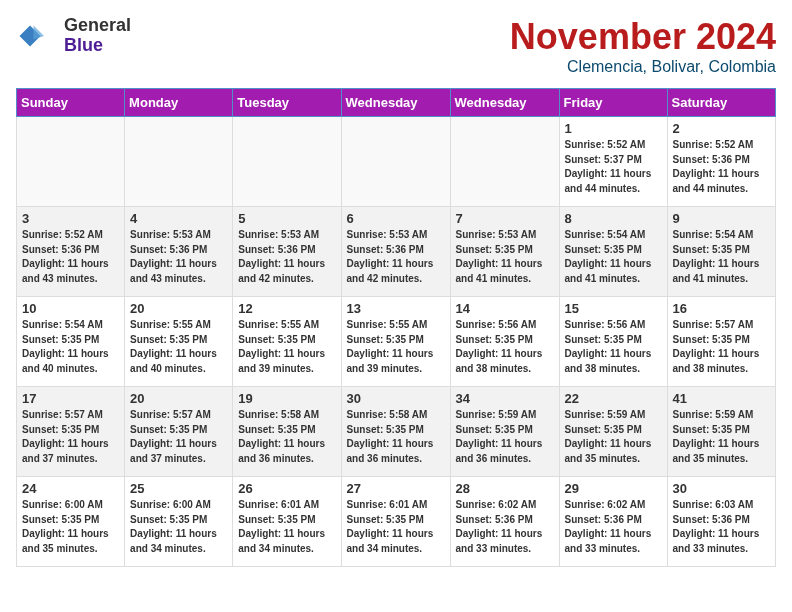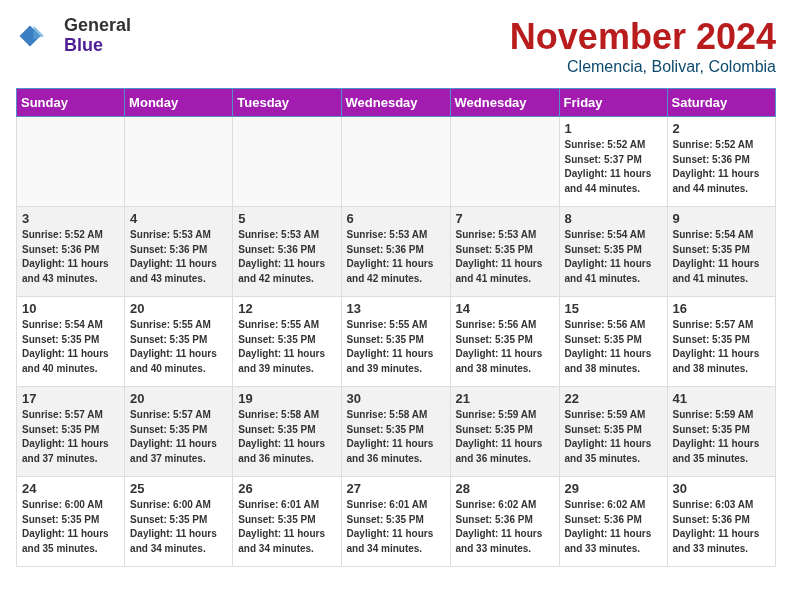--- a/index.html
+++ b/index.html
@@ -273,21 +273,21 @@
 and 36 minutes.</div>
         </td>
         <td>
           <span class="day-num">30</span>
           <div class="day-info" style="white-space: pre-line;">Sunrise: 5:58 AM
 Sunset: 5:35 PM
 Daylight: 11 hours
 and 36 minutes.</div>
         </td>
         <td>
-          <span class="day-num">21</span>
+          <span class="day-num">34</span>
           <div class="day-info" style="white-space: pre-line;">Sunrise: 5:59 AM
 Sunset: 5:35 PM
 Daylight: 11 hours
 and 36 minutes.</div>
         </td>
         <td>
           <span class="day-num">22</span>
           <div class="day-info" style="white-space: pre-line;">Sunrise: 5:59 AM
 Sunset: 5:35 PM
 Daylight: 11 hours

